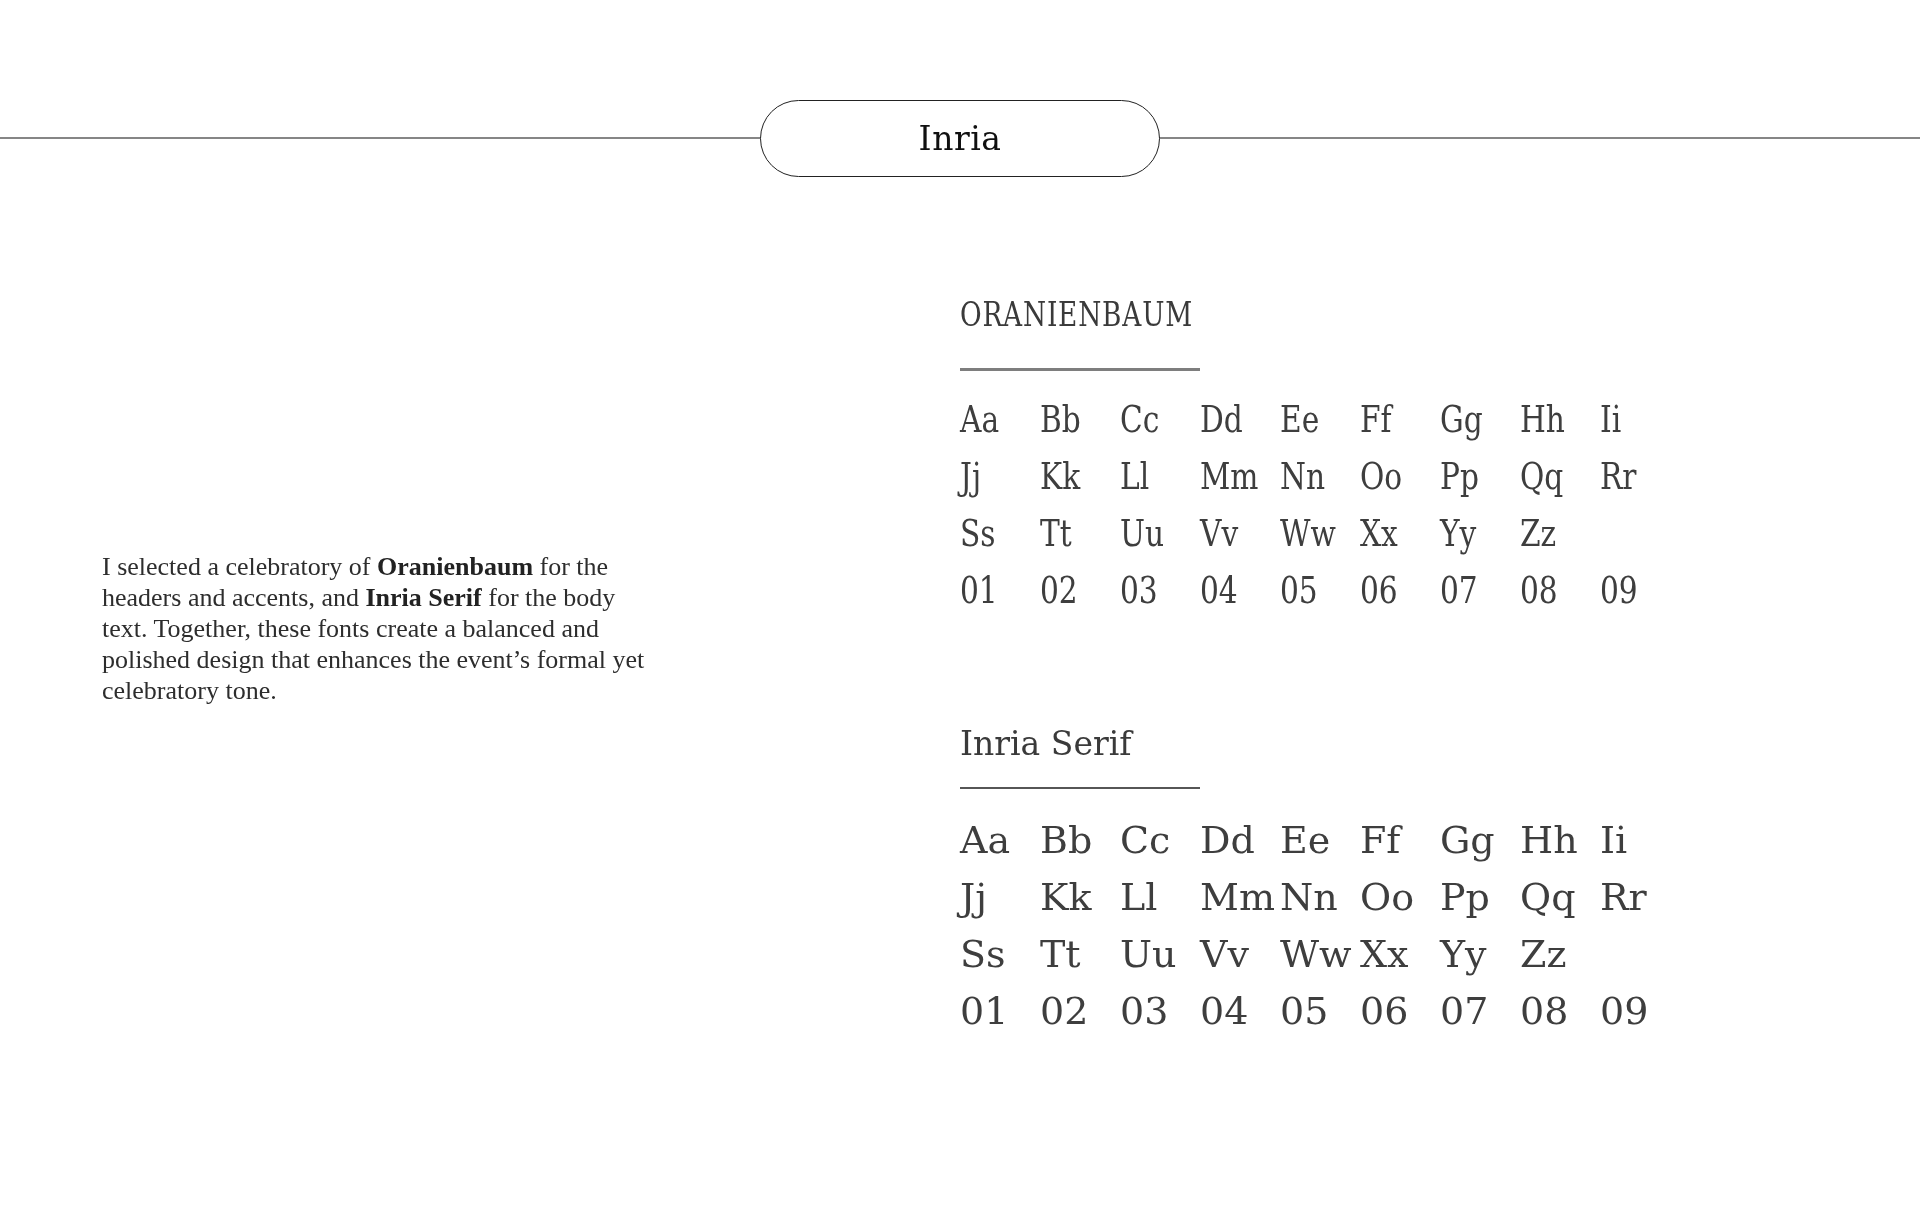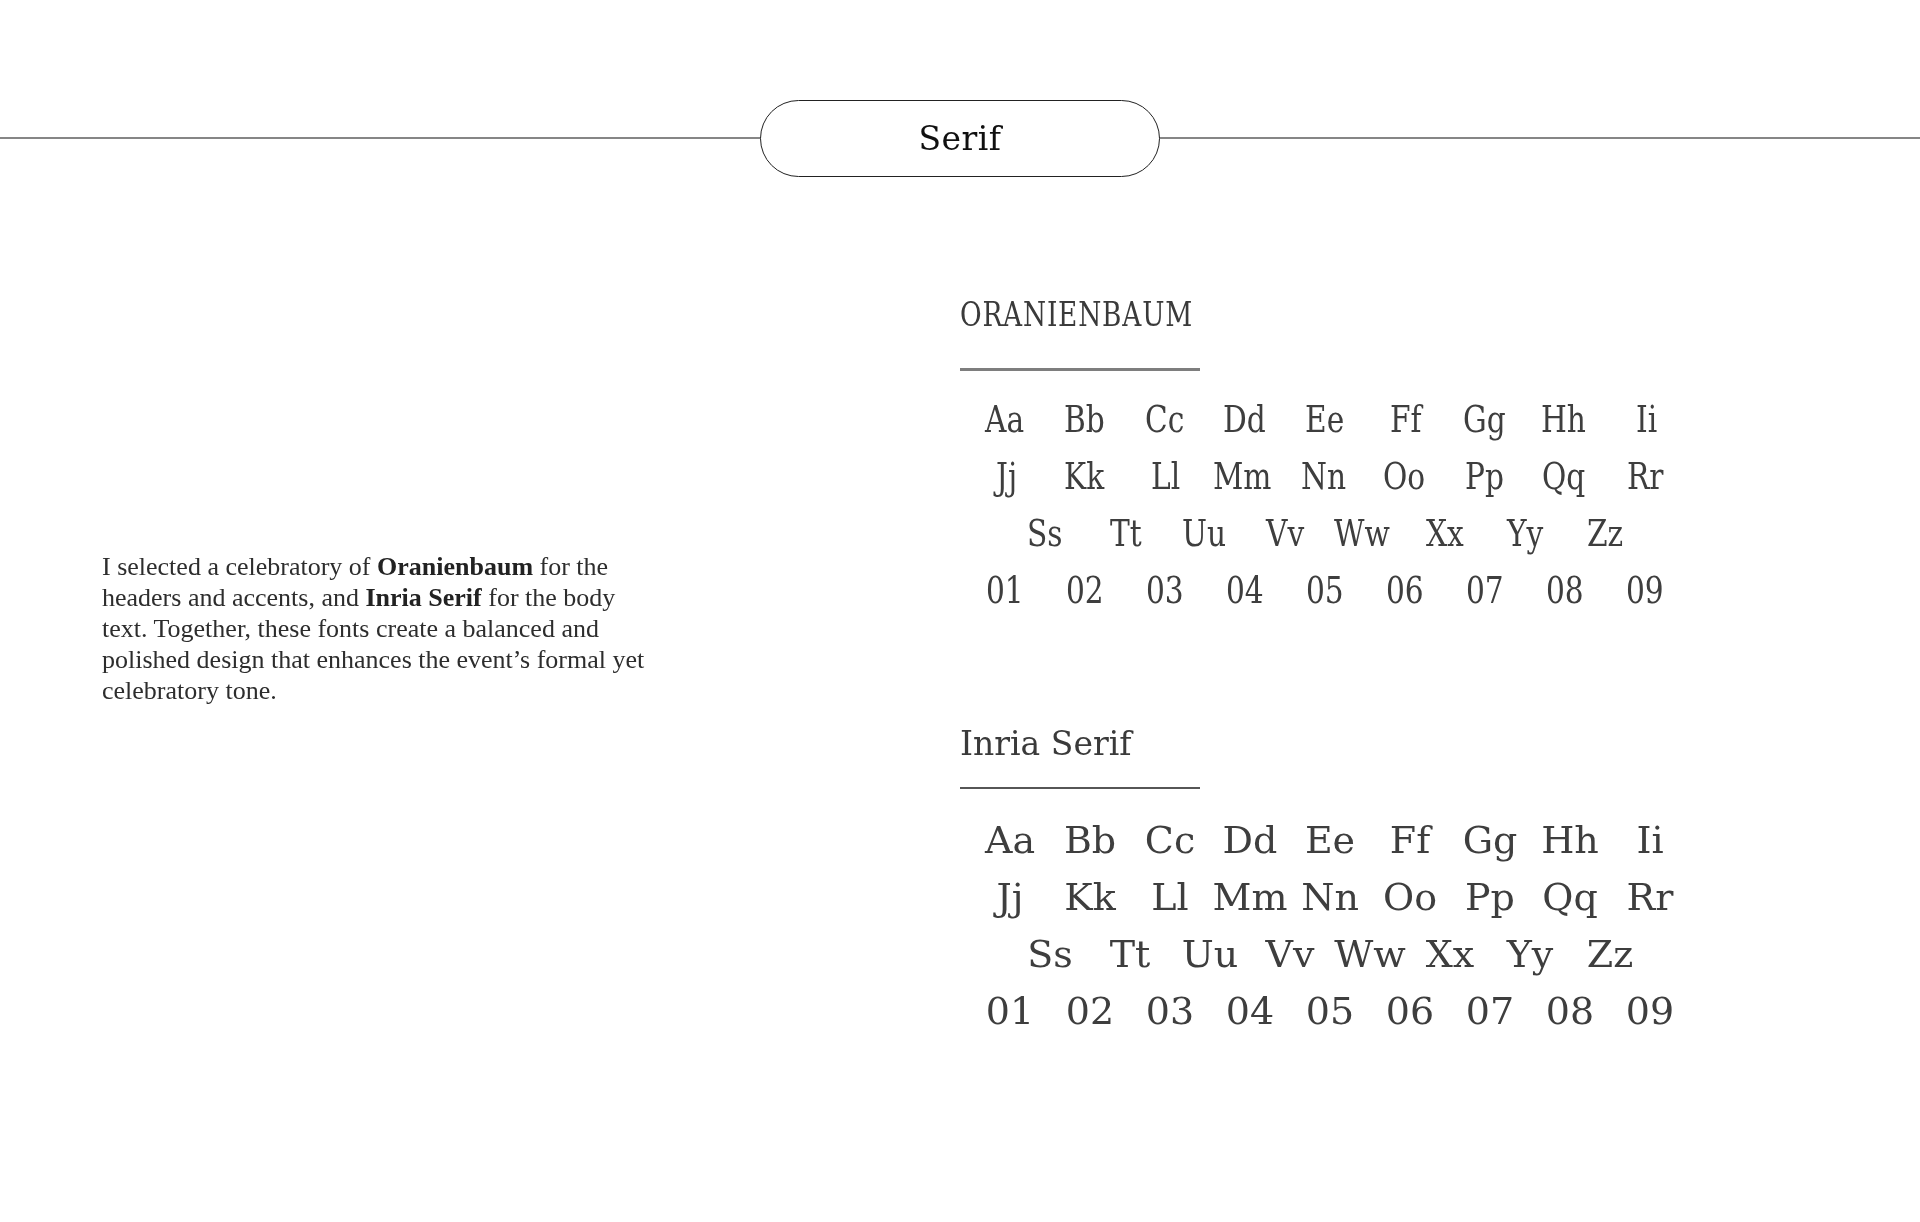--- a/index.html
+++ b/index.html
@@ -70,21 +70,21 @@
   }
   .condensed .specimen-title .t-inner {
     display: inline-block;
     transform: scaleX(0.8);
     transform-origin: 0 50%;
     letter-spacing: 1px;
   }
   .specimen-rule { height: 3px; background: #7e7e7e; width: 240px; margin-top: 34px; }
   .specimen + .specimen { margin-top: 106px; }
   .specimen:nth-child(2) .specimen-rule { height: 2px; background: #565656; margin-top: 24px; }
-  .specimen-grid { margin-top: 20px; text-align: center; }
+  .specimen-grid { margin-top: 20px; }
   .specimen:nth-child(2) .specimen-grid { margin-top: 23px; }
   .specimen-row { line-height: 57px; height: 57px; white-space: nowrap; }
   .glyph-cell { display: inline-block; width: 80px; vertical-align: top; }
   .glyph {
     font-family: "DejaVu Serif", serif;
     font-size: 38px;
     color: #3e3e3e;
   }
   .condensed .glyph {
     display: inline-block;
@@ -93,21 +93,21 @@
   }
 </style>
 </head>
 <body>
 
 <div class="canvas">
 
   <div class="top-rule"></div>
 
   <div class="fonts-pill">
-    <span class="fonts-pill-label">Serif</span>
+    <span class="fonts-pill-label">Inria</span>
   </div>
 
   <p class="intro"><span>I selected a celebratory of </span><b>Oranienbaum</b><span> for the headers and accents, and </span><b>Inria Serif</b><span> for the body text. Together, these fonts create a balanced and polished design that enhances the event’s formal yet celebratory tone.</span></p>
 
   <div class="specimens">
       <section class="specimen condensed">
         <div class="specimen-title"><span class="t-inner">ORANIENBAUM</span></div>
         <div class="specimen-rule"></div>
         <div class="specimen-grid">
           <div class="specimen-row"><span class="glyph-cell"><span class="glyph">Aa</span></span><span class="glyph-cell"><span class="glyph">Bb</span></span><span class="glyph-cell"><span class="glyph">Cc</span></span><span class="glyph-cell"><span class="glyph">Dd</span></span><span class="glyph-cell"><span class="glyph">Ee</span></span><span class="glyph-cell"><span class="glyph">Ff</span></span><span class="glyph-cell"><span class="glyph">Gg</span></span><span class="glyph-cell"><span class="glyph">Hh</span></span><span class="glyph-cell"><span class="glyph">Ii</span></span></div>

